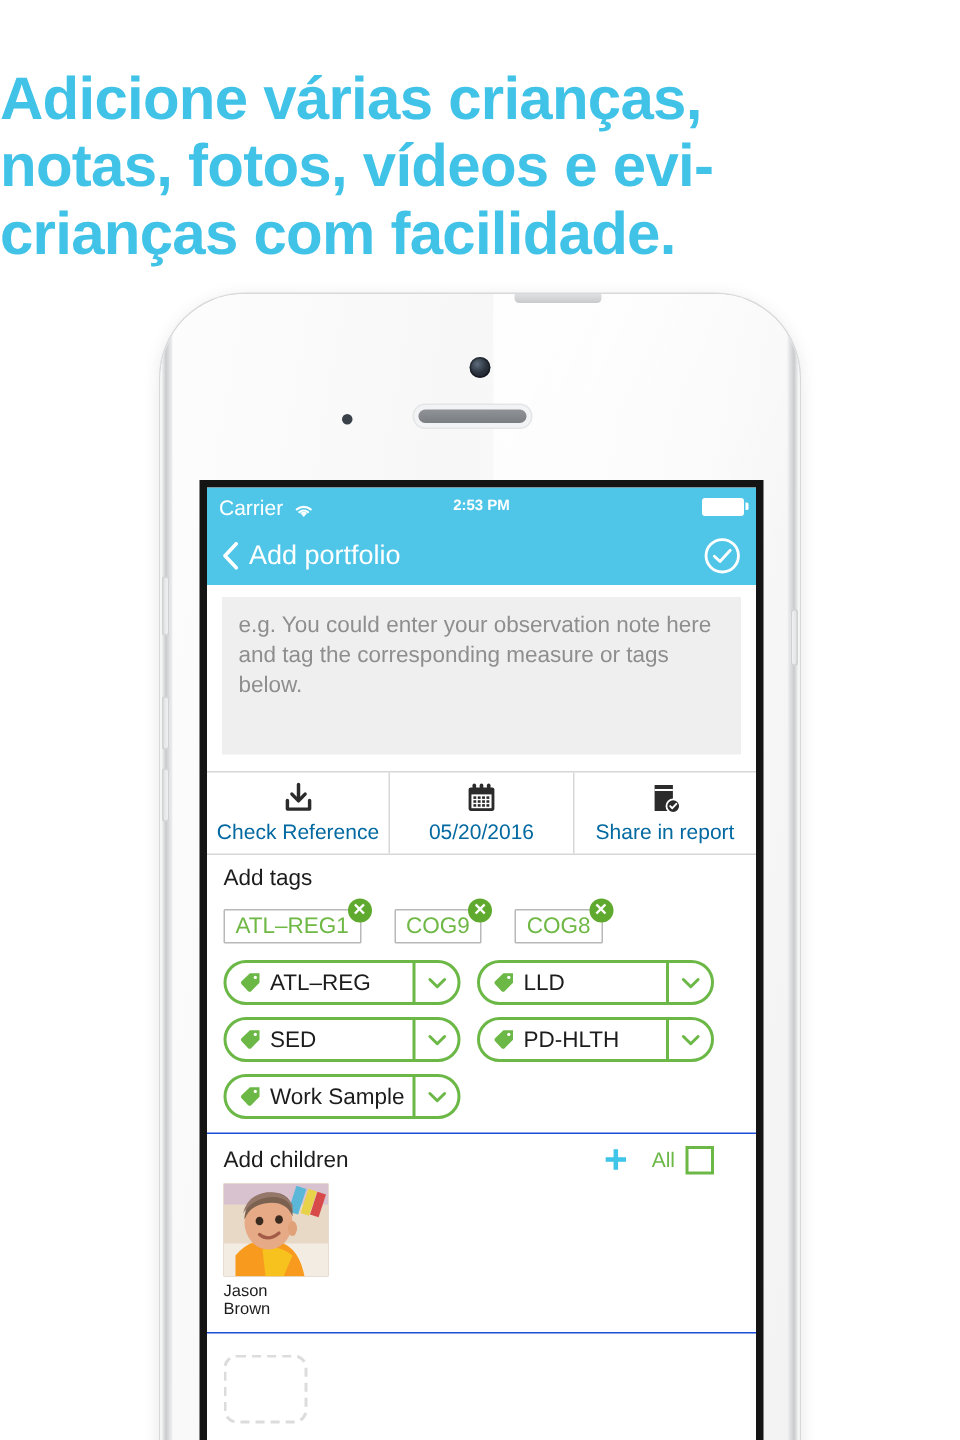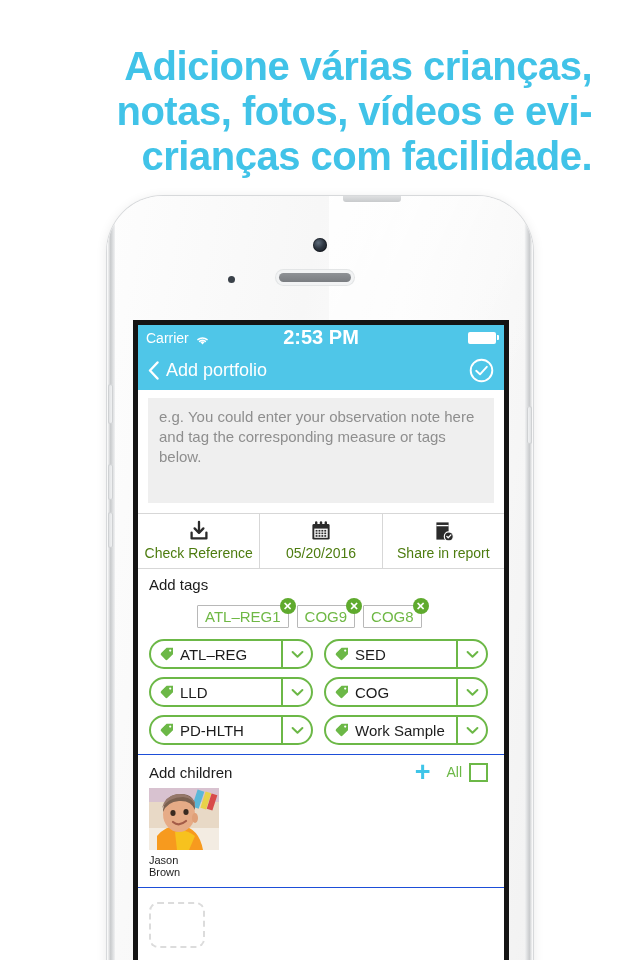--- a/index.html
+++ b/index.html
@@ -7,21 +7,21 @@
     width: 640px; height: 960px;
     background: #ffffff;
     font-family: "Liberation Sans", sans-serif;
     overflow: hidden;
   }
 
   
   .headline {
     position: absolute;
     top: 44px; left: 0; width: 592px;
-    text-align: right;
+    text-align: left;
     color: #41c3e8;
     font-size: 40px;
     font-weight: bold;
     line-height: 45px;
     letter-spacing: -0.5px;
   }
   .headline .hl-line { display: block; }
 
   
   .phone {
@@ -97,21 +97,21 @@
 
   
   .statusbar {
     height:25px; background:#4fc6e8; color:#ffffff;
     display:flex; align-items:center; padding:0 8px;
     font-size:14px; position:relative;
   }
   .sb-carrier { display:flex; align-items:flex-end; gap:6px; }
   .sb-time {
     position:absolute; left:0; right:0; text-align:center;
-    font-weight:bold; font-size:20px; pointer-events:none;
+    font-weight:bold; font-size:10px; pointer-events:none;
   }
   .sb-right { margin-left:auto; display:flex; align-items:center; }
   .battery {
     width:28px; height:12px; border-radius:2px; background:#ffffff;
     position:relative;
   }
   .battery::after{
     content:""; position:absolute; right:-3px; top:3.5px;
     width:2px; height:5px; background:#ffffff; border-radius:0 1px 1px 0;
   }
@@ -140,33 +140,33 @@
   .toolbar {
     display:flex; border-top:1px solid #d7d7d7; border-bottom:1px solid #d7d7d7;
     background:#fff;
   }
   .tb-item {
     flex:1; display:flex; flex-direction:column; align-items:center;
     justify-content:center; padding:6px 0 7px 0; gap:3px;
     cursor:pointer;
   }
   .tb-item + .tb-item { border-left:1px solid #d7d7d7; }
-  .tb-label { font-size:14px; color:#4d7c0f; }
-
-  
-  .section { padding:7px 16px 9px 11px; background:#fff; }
+  .tb-label { font-size:14px; color:#0369a1; }
+
+  
+  .section { padding:7px 28px 9px 11px; background:#fff; }
   .section + .section { border-top:1px solid #1d4ed8; }
   .sec-head {
     display:flex; align-items:center; font-size:15px; color:#1c1c1c;
     margin-bottom:6px;
   }
   .sec-head .spacer { margin-left:auto; }
 
   
-  .chips { display:flex; gap:8px; padding-top:6px;margin-left:48px; }
+  .chips { display:flex; gap:22px; padding-top:6px; }
   .chip {
     position:relative; border:1px solid #b8b8b8; background:#fff;
     padding:2px 7px; font-size:15px; color:#6fb845;
     border-radius:1px; cursor:pointer;
   }
   .chip-x {
     position:absolute; top:-8px; right:-8px;
     width:16px; height:16px; border-radius:50%;
     background:#5faa2e; color:#fff; font-size:11px; font-weight:bold;
     display:flex; align-items:center; justify-content:center;
@@ -351,49 +351,35 @@
               </svg>
           </span>
         </div>
         <div class="dd">
           <span class="dd-tag-icon">
             <svg width="14" height="14" viewBox="0 0 14 14">
                 <path d="M1.2 6 L6.6 .8 L13 .8 L13 7.2 L7.6 12.6 a1.6 1.6 0 0 1-2.3 0 L1.2 8.3 a1.6 1.6 0 0 1 0-2.3Z" fill="#6cb847"></path>
                 <circle cx="10.2" cy="3.6" r="1.1" fill="#fff"></circle>
               </svg>
           </span>
-          <span class="dd-label">SED</span>
+          <span class="dd-label">LLD</span>
           <span class="dd-caret">
             <svg width="13" height="9" viewBox="0 0 13 9">
                 <path d="M1.6 2 L6.5 6.8 L11.4 2" stroke="#6cb847" stroke-width="2" fill="none" stroke-linecap="round" stroke-linejoin="round"></path>
               </svg>
           </span>
         </div>
         <div class="dd">
           <span class="dd-tag-icon">
             <svg width="14" height="14" viewBox="0 0 14 14">
                 <path d="M1.2 6 L6.6 .8 L13 .8 L13 7.2 L7.6 12.6 a1.6 1.6 0 0 1-2.3 0 L1.2 8.3 a1.6 1.6 0 0 1 0-2.3Z" fill="#6cb847"></path>
                 <circle cx="10.2" cy="3.6" r="1.1" fill="#fff"></circle>
               </svg>
           </span>
-          <span class="dd-label">LLD</span>
-          <span class="dd-caret">
-            <svg width="13" height="9" viewBox="0 0 13 9">
-                <path d="M1.6 2 L6.5 6.8 L11.4 2" stroke="#6cb847" stroke-width="2" fill="none" stroke-linecap="round" stroke-linejoin="round"></path>
-              </svg>
-          </span>
-        </div>
-        <div class="dd">
-          <span class="dd-tag-icon">
-            <svg width="14" height="14" viewBox="0 0 14 14">
-                <path d="M1.2 6 L6.6 .8 L13 .8 L13 7.2 L7.6 12.6 a1.6 1.6 0 0 1-2.3 0 L1.2 8.3 a1.6 1.6 0 0 1 0-2.3Z" fill="#6cb847"></path>
-                <circle cx="10.2" cy="3.6" r="1.1" fill="#fff"></circle>
-              </svg>
-          </span>
-          <span class="dd-label">COG</span>
+          <span class="dd-label">SED</span>
           <span class="dd-caret">
             <svg width="13" height="9" viewBox="0 0 13 9">
                 <path d="M1.6 2 L6.5 6.8 L11.4 2" stroke="#6cb847" stroke-width="2" fill="none" stroke-linecap="round" stroke-linejoin="round"></path>
               </svg>
           </span>
         </div>
         <div class="dd">
           <span class="dd-tag-icon">
             <svg width="14" height="14" viewBox="0 0 14 14">
                 <path d="M1.2 6 L6.6 .8 L13 .8 L13 7.2 L7.6 12.6 a1.6 1.6 0 0 1-2.3 0 L1.2 8.3 a1.6 1.6 0 0 1 0-2.3Z" fill="#6cb847"></path>

